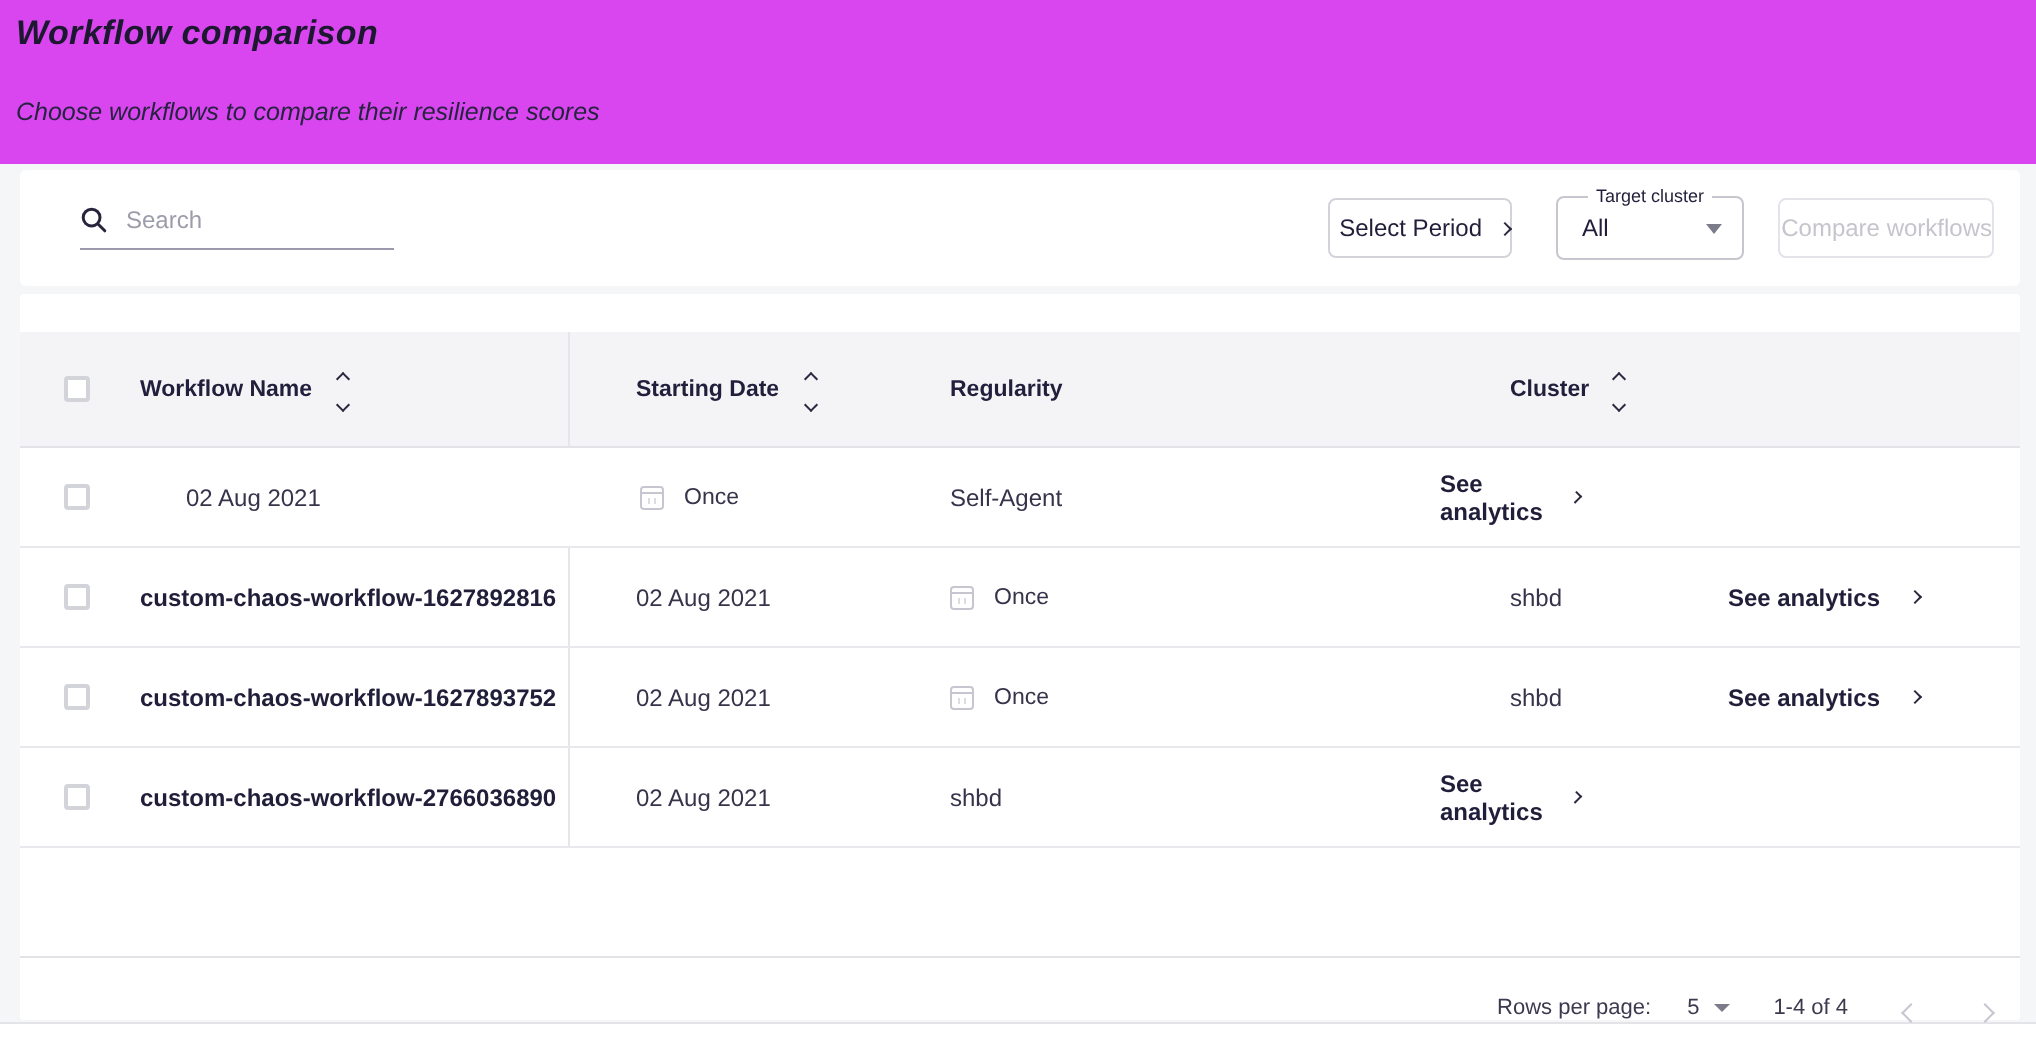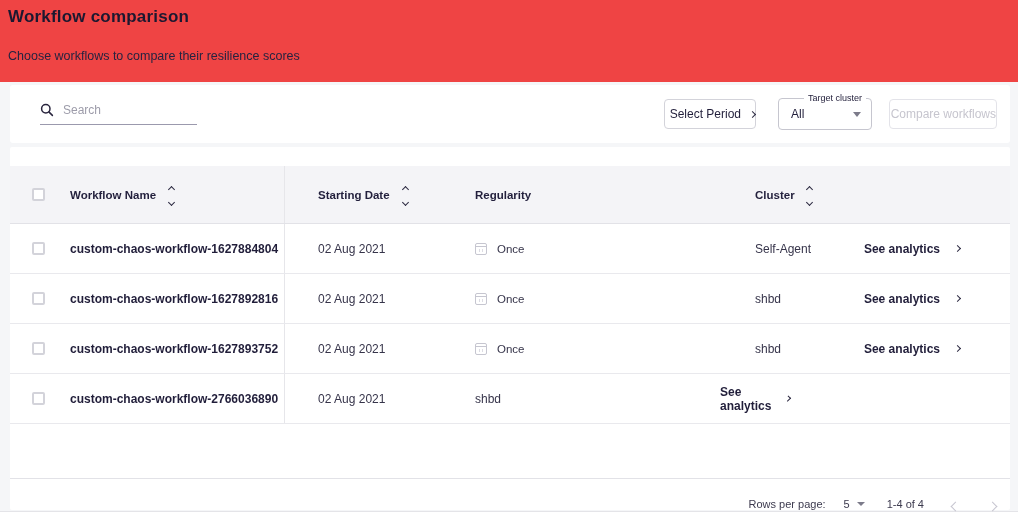--- a/index.html
+++ b/index.html
@@ -4,21 +4,21 @@
 <style>
   * { box-sizing: border-box; margin: 0; padding: 0; }
   html,body { width:1018px; height:524px; }
   body {
     font-family: "Liberation Sans", sans-serif;
     background:#ffffff;
     color:#211e3a;
     overflow:hidden;
   }
   
-  .page-header { height:82px; background:#ef4444; padding:7px 0 0 8px; }
+  .page-header { height:82px; background:#d946ef; padding:7px 0 0 8px;font-style:italic; }
   .page-title { font-size:17px; font-weight:bold; color:#1b1830; letter-spacing:.2px; }
   .page-subtitle { font-size:12.5px; color:#262340; margin-top:22px; }
 
   
   .content { height:429px; background:#f5f6f8; padding:3px 8px 0 10px; }
 
   
   .toolbar {
     background:#fff; height:58px; border-radius:3px;
     display:flex; align-items:center; justify-content:space-between;
@@ -39,21 +39,21 @@
     font-size:12px; color:#211e3a; font-family:"Liberation Sans", sans-serif; cursor:pointer;
   }
   .btn-period { width:92px; margin-right:22px; }
   .btn-compare { width:108px; margin-right:0; border-color:#e3e3e9; color:#c6c5ce; cursor:default; }
   .select {
     position:relative; width:94px; height:32px; border:1px solid #c6c6cf; border-radius:4px;
     background:#fff; display:flex; align-items:center; padding-left:12px;
     font-size:12px; color:#211e3a; margin-right:17px; cursor:pointer;
   }
   .select-label {
-    position:absolute; top:-6px; left:25px; background:#fff; padding:0 4px;
+    position:absolute; top:-6px; left:15px; background:#fff; padding:0 4px;
     font-size:9px; color:#211e3a; white-space:nowrap;
   }
   .caret-down {
     position:absolute; right:10px; top:13px; width:0; height:0;
     border-left:4px solid transparent; border-right:4px solid transparent;
     border-top:5px solid #7c7b8a;
   }
 
   
   .table-card { background:#fff; margin-top:4px; padding-top:19px; border-radius:2px; }
@@ -178,23 +178,20 @@
           <span class="chev chev-down"></span>
         </span>
       </div>
       <div class="cell cell-action"></div>
     </div>
 
     <div id="table-body">
   <div class="grid-row trow">
     <div class="cell cell-check">
       <span class="cb"></span>
-    </div>
-    <div class="cell cell-name wf-name">
-      <span>custom-chaos-workflow-1627884804</span>
     </div>
     <div class="cell cell-date">
       <span>02 Aug 2021</span>
     </div>
     <div class="cell cell-reg">
       <span class="cal"></span>
       <span class="reg-text">Once</span>
     </div>
     <div class="cell cell-cluster">
       <span>Self-Agent</span>

